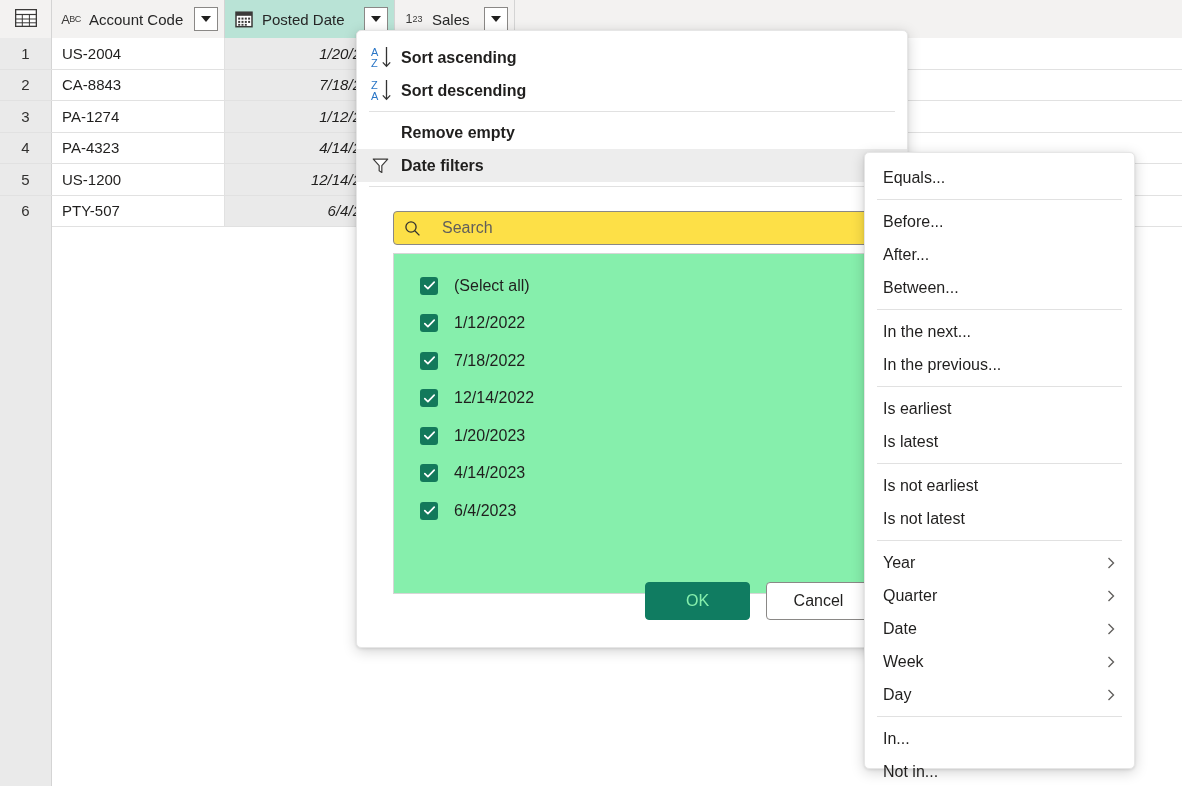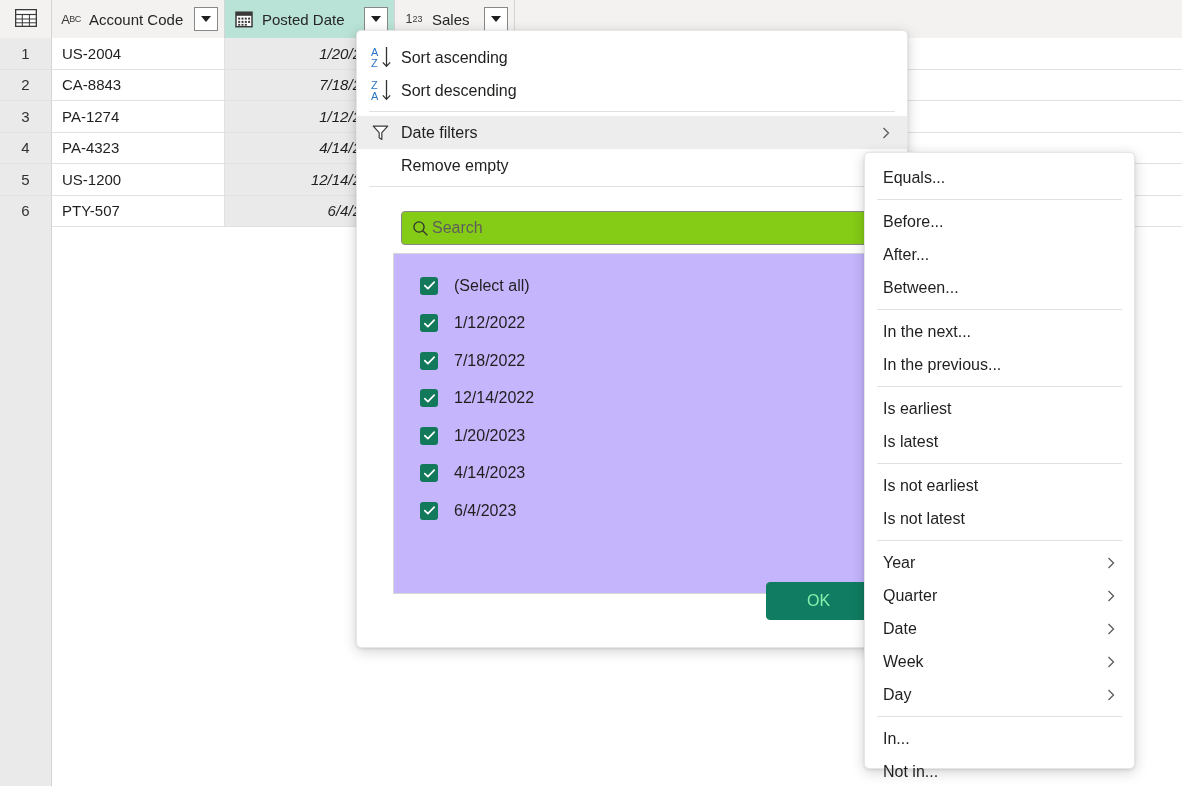--- a/index.html
+++ b/index.html
@@ -163,21 +163,21 @@
     padding: 0 14px 0 14px;
     font-size: 16px;
     color: #201f1e;
     cursor: default;
     box-sizing: border-box;
   }
   .menu-item .mi-icon {
     width: 30px; flex: 0 0 auto;
     display: flex; align-items: center; justify-content: flex-start;
   }
-  .menu-item .mi-label { flex: 1 1 auto; }
+  .menu-item .mi-label { flex: 1 1 auto; font-weight: bold; }
   .menu-item.highlighted { background: #ededed; }
   .menu-sep {
     height: 1px; background: #e1e1e1;
     margin: 4px 12px 4px 12px;
   }
 
   .sort-glyph { position: relative; width: 22px; height: 24px; }
   .sort-glyph .l1, .sort-glyph .l2 {
     position: absolute; left: 0;
     font-size: 11px; line-height: 11px;
@@ -193,45 +193,44 @@
   .funnel { width: 19px; height: 19px; }
   .chev-right { width: 14px; height: 14px; flex: 0 0 auto; }
 
   
   .search-wrap {
     position: absolute;
     left: 36px; top: 180px;
     width: 481px; height: 34px;
     border: 1px solid #8a8886;
     border-radius: 4px;
-    background: #84cc16;
+    background: #fde047;
     display: flex; align-items: center;
     box-sizing: border-box;
     padding-left: 10px;
-    gap: 3px;
-    margin-left: 8px;
+    gap: 21px;
   }
   .search-wrap input {
     border: 0; outline: 0;
     font-size: 16px;
     font-family: "Liberation Sans", sans-serif;
     color: #201f1e;
     flex: 1 1 auto;
     background: transparent;
     padding: 0;
   }
   .search-wrap input::placeholder { color: #605e5c; opacity: 1; }
 
   
   .listbox {
     position: absolute;
     left: 36px; top: 222px;
     width: 481px; height: 341px;
     border: 1px solid #d6d6d6;
-    background: #c4b5fd;
+    background: #86efac;
     box-sizing: border-box;
     padding-top: 13px;
     overflow: hidden;
   }
   .lb-item {
     height: 37.5px;
     display: flex; align-items: center;
     padding-left: 26px;
     font-size: 16px;
     color: #201f1e;
@@ -428,37 +427,37 @@
         <svg class="arr" viewBox="0 0 9 22">
             <path d="M4.5 0 V19 M0.8 15.4 L4.5 19.4 L8.2 15.4" fill="none" stroke="#333" stroke-width="1.3"></path>
           </svg>
       </span>
     </span>
     <span class="mi-label">Sort descending</span>
   </div>
 
   <div class="menu-sep"></div>
 
+  <div class="menu-item">
+    <span class="mi-icon"></span>
+    <span class="mi-label">Remove empty</span>
+  </div>
+
   <div class="menu-item highlighted">
     <span class="mi-icon">
       <svg class="funnel" viewBox="0 0 20 20">
         <path d="M2.4 3.2 H17.6 L11.4 10.2 V17.4 L8.6 15.6 V10.2 Z" fill="#ffffff" stroke="#3b3a39" stroke-width="1.25" stroke-linejoin="round"></path>
       </svg>
     </span>
     <span class="mi-label">Date filters</span>
     <svg class="chev-right" viewBox="0 0 14 14">
         <path d="M4.5 2 L9.5 7 L4.5 12" fill="none" stroke="#605e5c" stroke-width="1.35"></path>
       </svg>
   </div>
 
-  <div class="menu-item">
-    <span class="mi-icon"></span>
-    <span class="mi-label">Remove empty</span>
-  </div>
-
   <div class="menu-sep"></div>
 
   <div class="search-wrap">
     <svg width="17" height="17" viewBox="0 0 17 17">
       <circle cx="7" cy="7" r="5.1" fill="none" stroke="#323130" stroke-width="1.3"></circle>
       <line x1="10.8" y1="10.8" x2="15.4" y2="15.4" stroke="#323130" stroke-width="1.3"></line>
     </svg>
     <input type="text" placeholder="Search" style="">
   </div>
 
@@ -516,20 +515,21 @@
         <svg viewBox="0 0 13 13">
             <path d="M1.8 6.6 L4.9 9.6 L11.2 3.2" fill="none" stroke="#ffffff" stroke-width="1.7" stroke-linecap="round" stroke-linejoin="round"></path>
           </svg>
       </span>
       <span>6/4/2023</span>
     </div>
   </div>
 
   <div class="btn-row">
     <div class="btn btn-primary">OK</div>
+    <div class="btn btn-default">Cancel</div>
   </div>
 </div>
 
 <div id="date-submenu">
 
   <div class="sub-item">
       <span class="si-label">Equals...</span>
     </div>
   <div class="sub-sep"></div>
 

